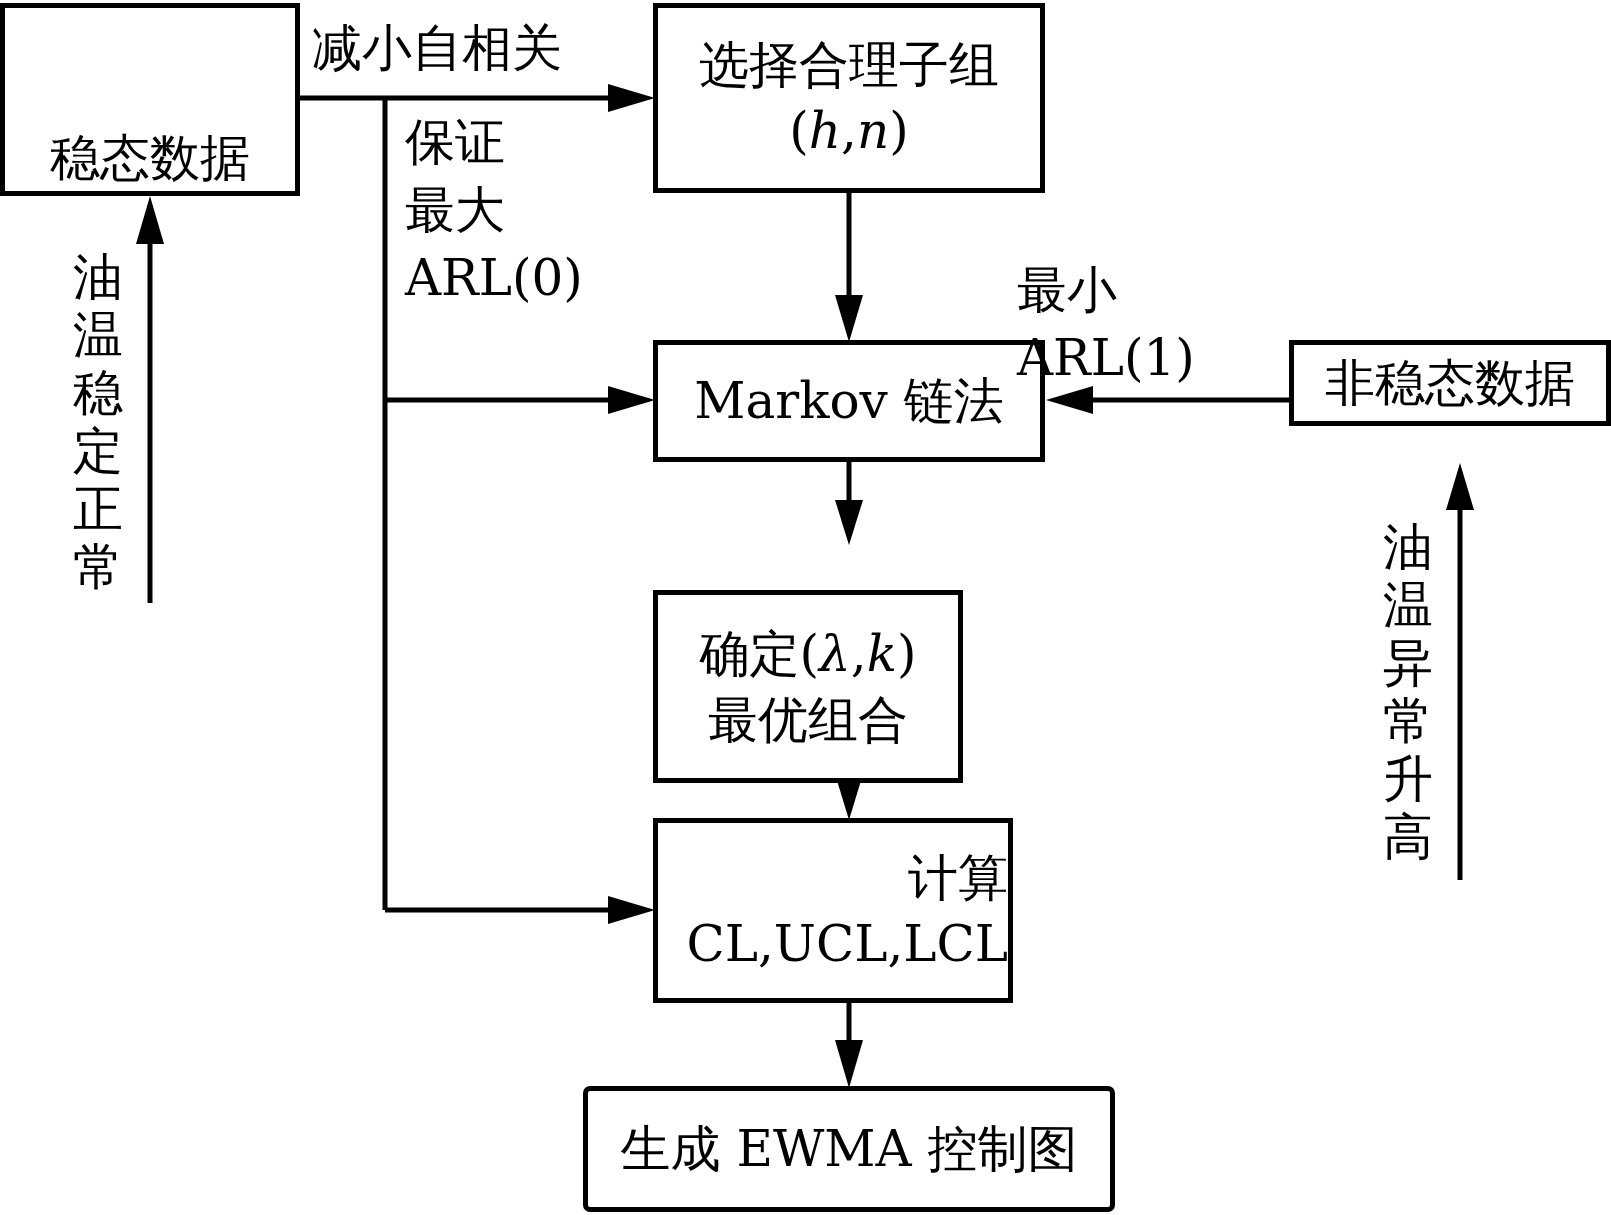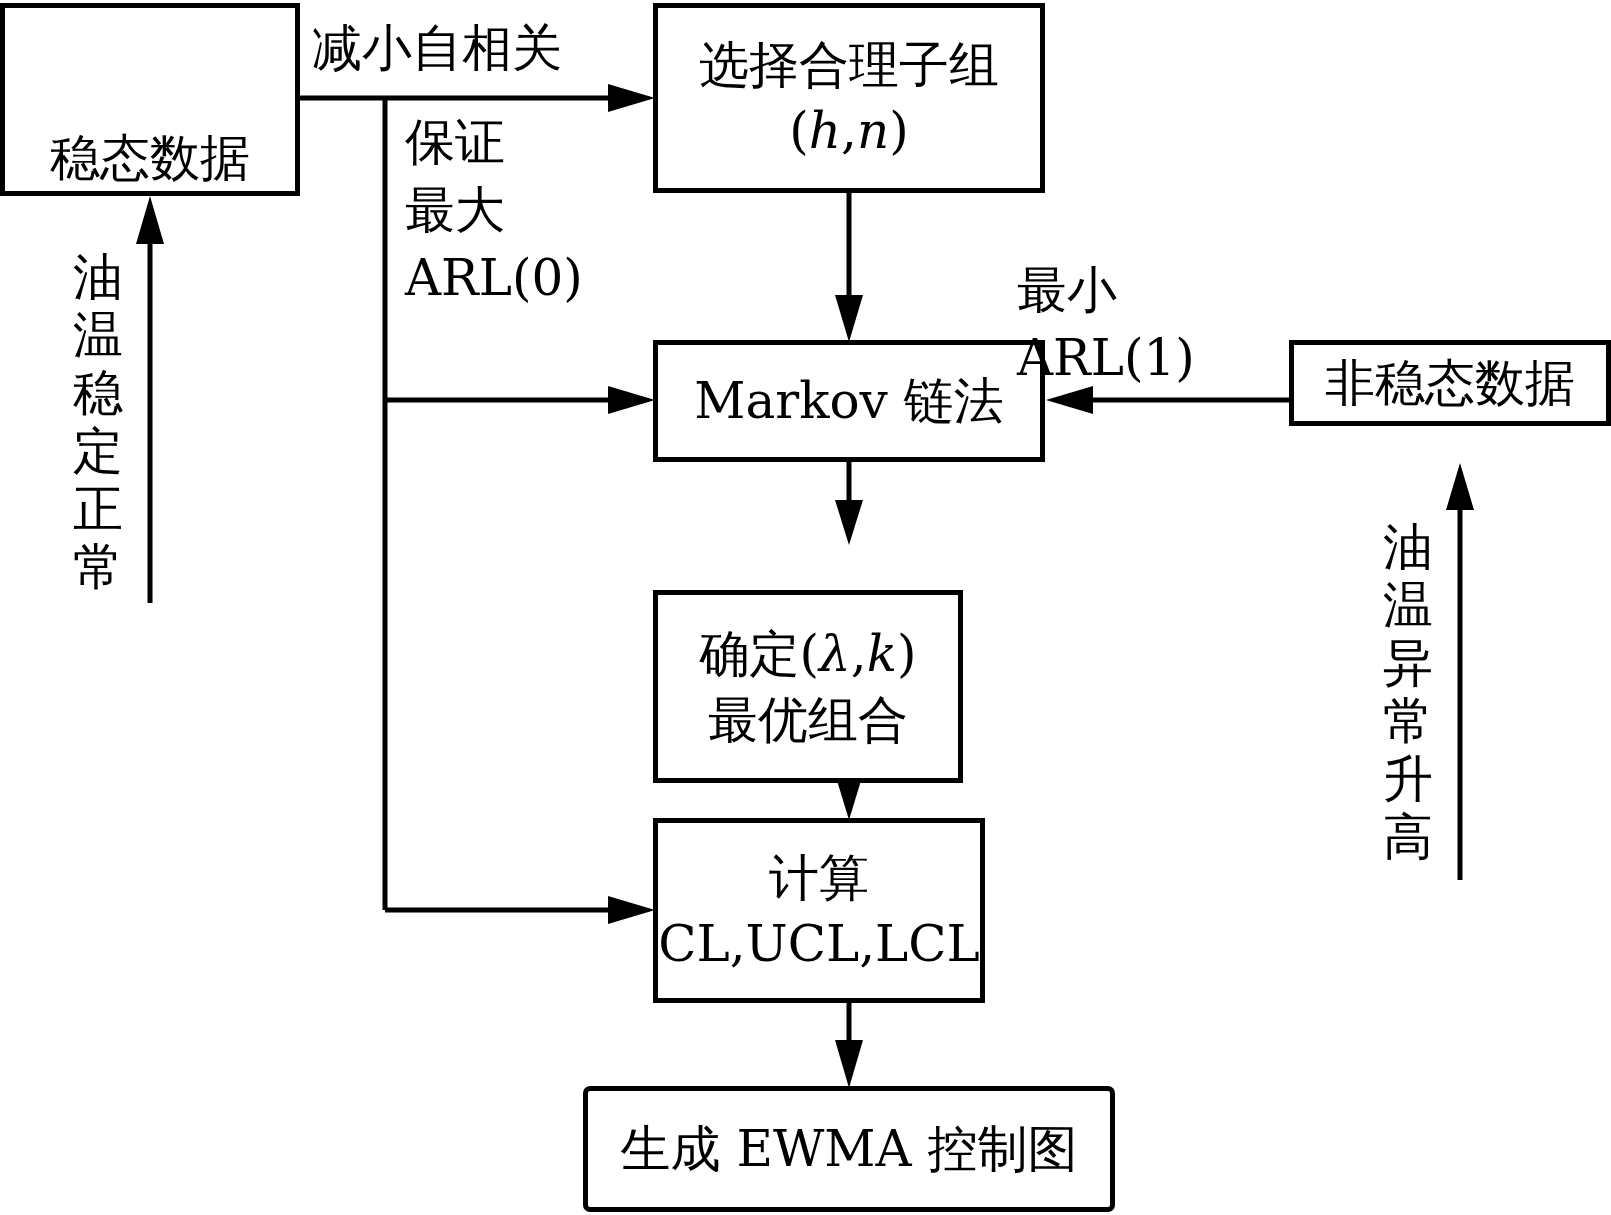--- a/index.html
+++ b/index.html
@@ -71,21 +71,21 @@
 
 <div class="box" style="left:1289px;top:340px;width:322px;height:86px;font-family:Liberation Serif, serif;">
   <span>非稳态数据</span>
 </div>
 
 <div class="box" style="left:653px;top:543px;width:310px;height:193px;margin-top:47px;">
   <span><span>确定(</span><span class="it">λ</span><span>,</span><span class="it">k</span><span>)</span></span>
   <span>最优组合</span>
 </div>
 
-<div class="box" style="left:653px;top:818px;width:332px;height:185px;">
+<div class="box" style="left:653px;top:818px;width:360px;height:185px;align-items:flex-end;">
   <span>计算</span>
   <span>CL,UCL,LCL</span>
 </div>
 
 <div class="box" style="left:583px;top:1086px;width:532px;height:126px;border-radius:7px;">
   <span>生成 EWMA 控制图</span>
 </div>
 
 <div class="lbl" style="left:312px;top:14px;">减小自相关</div>
 

